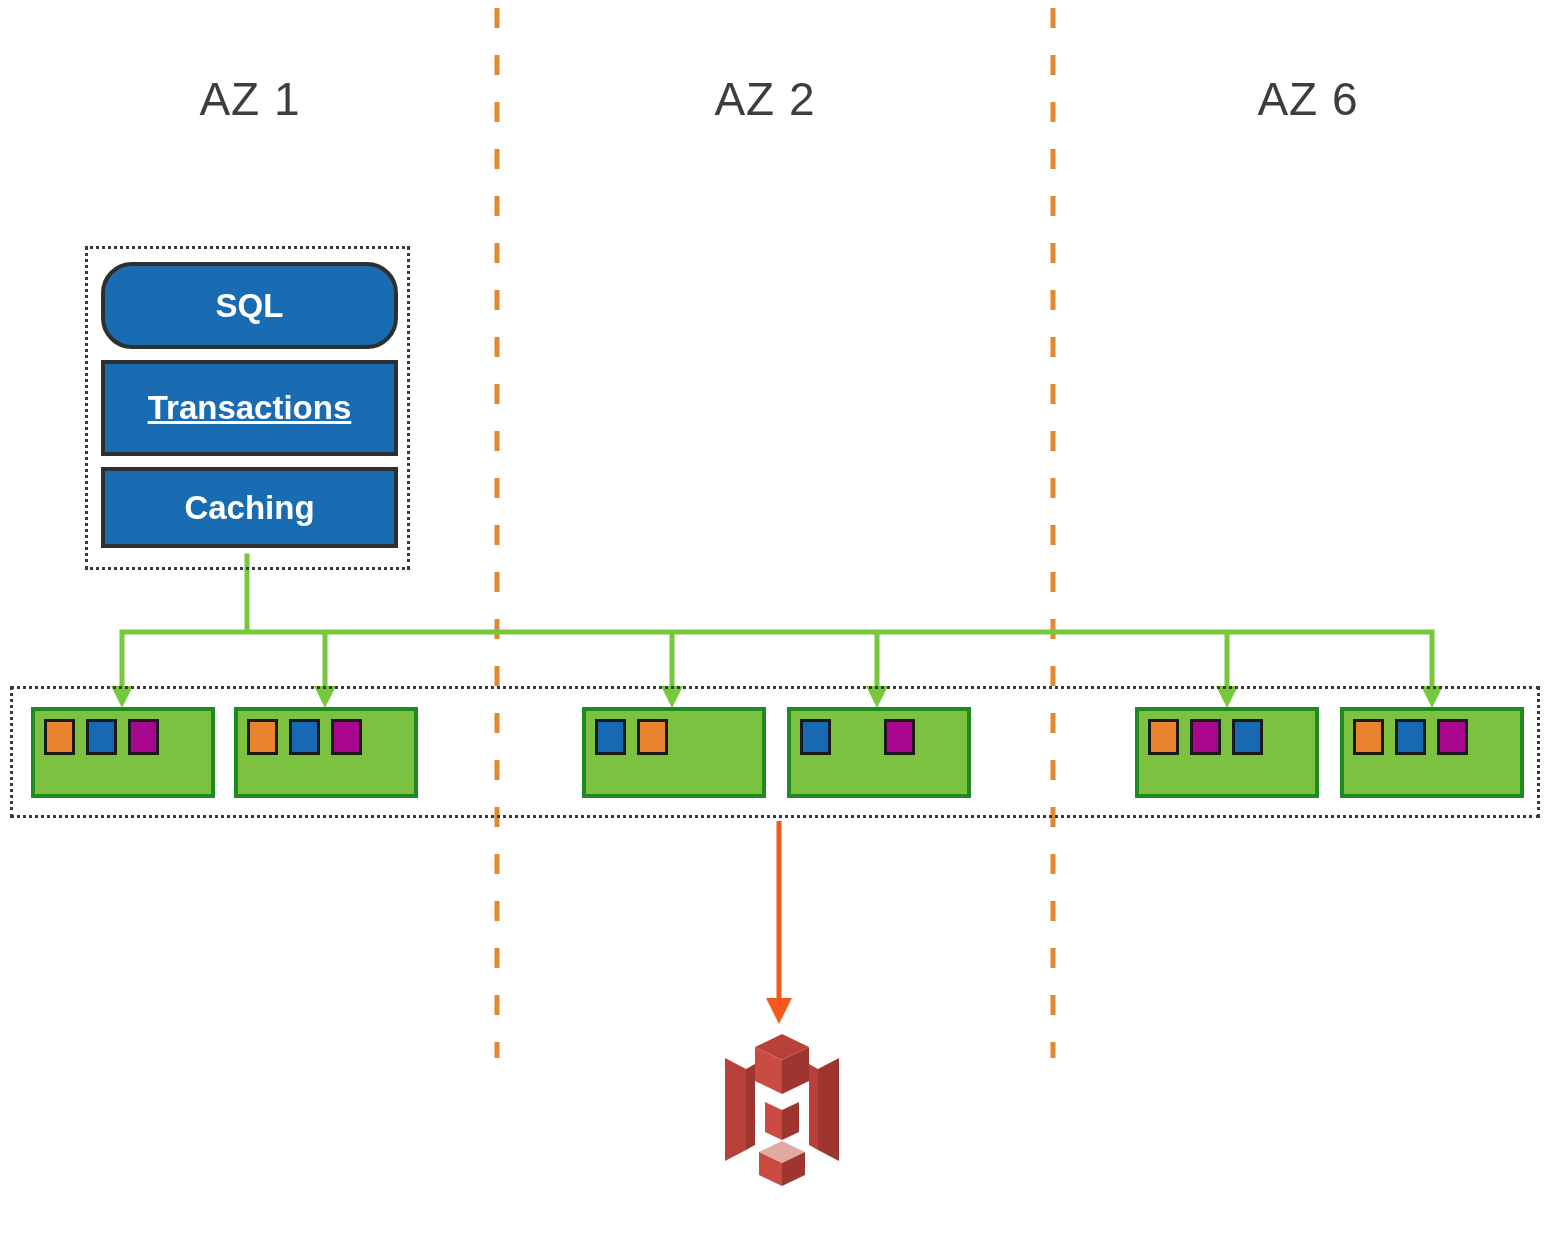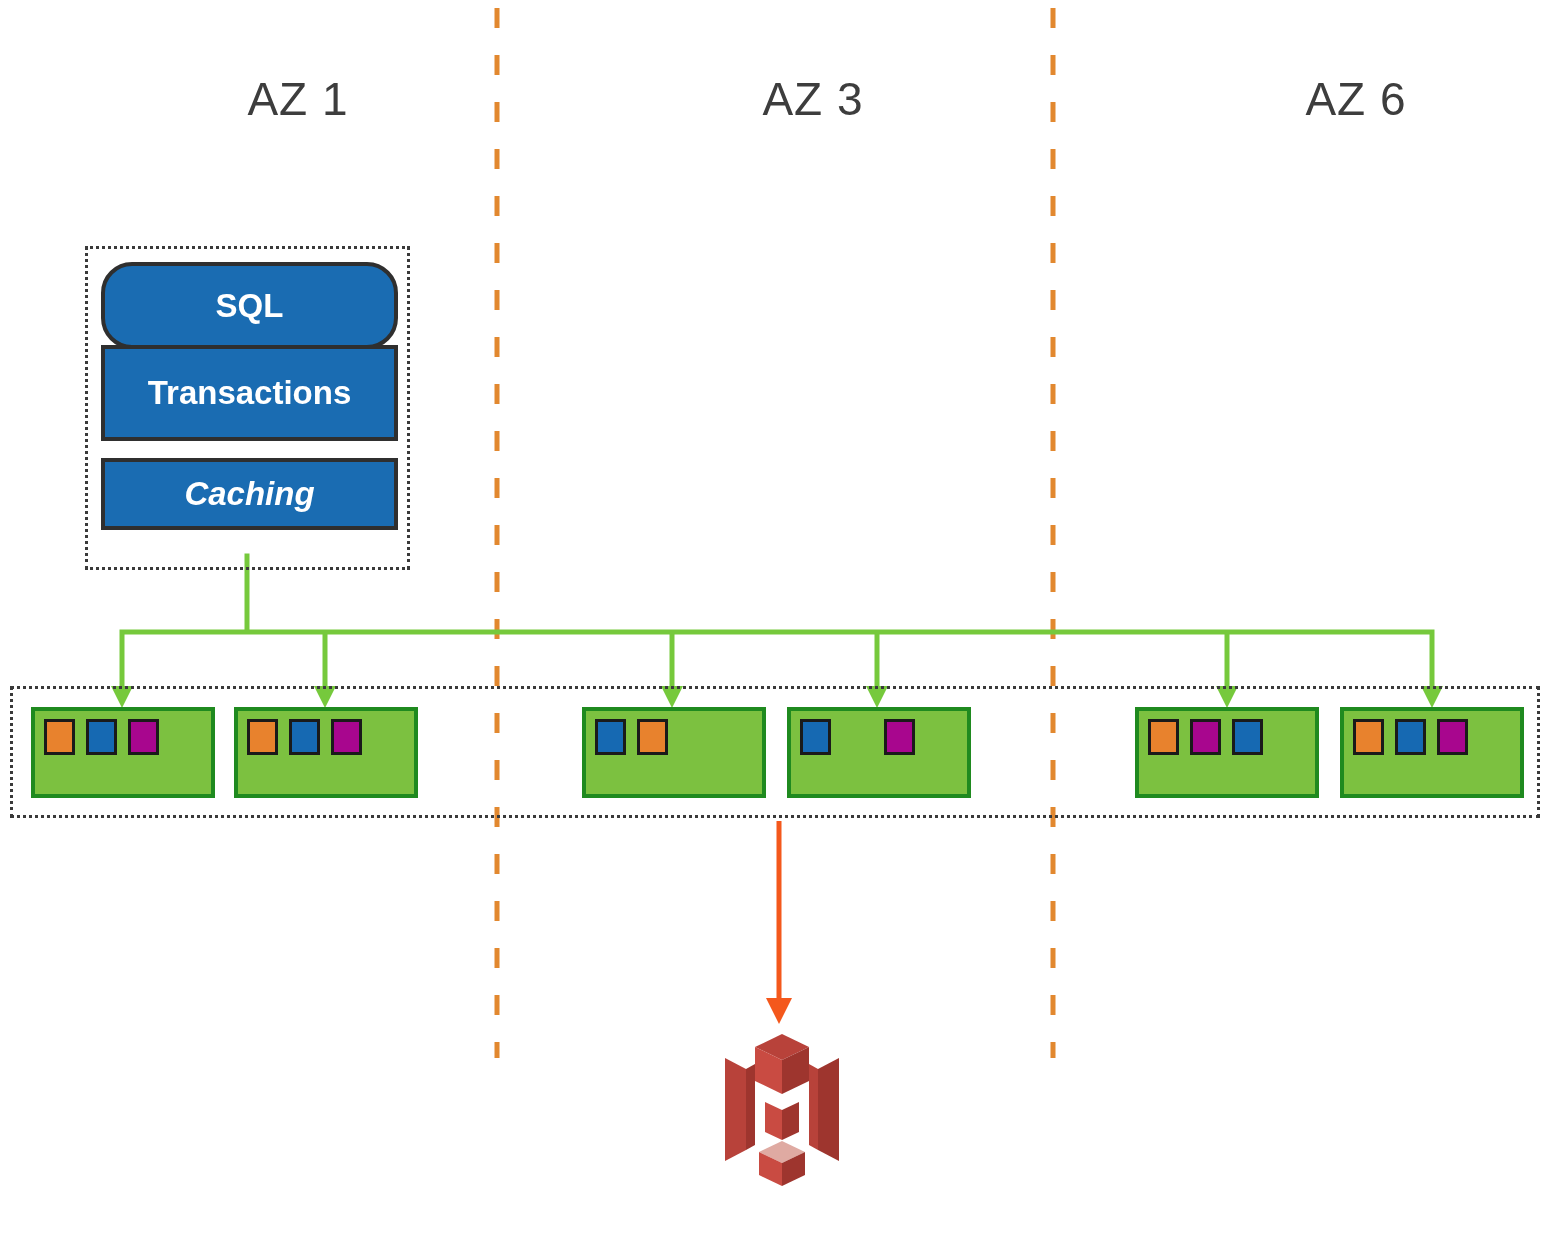--- a/index.html
+++ b/index.html
@@ -1,36 +1,36 @@
 <!DOCTYPE html>
 <html style="--label-text: #3D3D3D; --az-separator: #E2882F; --dotted-border: #3A3A3A; --db-box-fill: #1A6CB2; --db-box-border: #2F2F2F; --db-box-text: #FFFFFF; --replication-line: #76C93C; --storage-fill: #7CC140; --storage-border: #1F8A1F; --segment-orange: #E8822D; --segment-blue: #1669B2; --segment-magenta: #A8068E; --segment-border: #1A1A1A; --s3-arrow: #F4581C; --s3-red: #C94B42; --s3-red-mid: #B8423A; --s3-red-dark: #9E352E; --s3-red-light: #DFAAA2;"><head>
 <meta charset="utf-8">
 <style>
   html,body{margin:0;padding:0;background:#ffffff;}
   body{font-family:"Liberation Sans", sans-serif;}
   .canvas{position:relative;width:1560px;height:1252px;background:#ffffff;overflow:hidden;}
 
   .az-label{
     position:absolute;top:72px;transform:translateX(-50%);
-    font-size:46px;color:var(--label-text);letter-spacing:1px;white-space:nowrap;margin-left:48px;
+    font-size:46px;color:var(--label-text);letter-spacing:1px;white-space:nowrap;
   }
 
   .db-group{
     position:absolute;left:85px;top:246px;width:325px;height:324px;
     border:3px dotted var(--dotted-border);box-sizing:border-box;
   }
   .db-box{
     position:absolute;left:13px;width:297px;box-sizing:border-box;
     background:var(--db-box-fill);border:4px solid var(--db-box-border);
     display:flex;align-items:center;justify-content:center;
     color:var(--db-box-text);font-size:33px;font-weight:bold;
   }
   .db-sql{top:13px;height:87px;border-radius:31px;}
-  .db-transactions{top:96px;height:96px;}
-  .db-caching{top:209px;height:72px;font-style:italic;}
+  .db-transactions{top:111px;height:96px;text-decoration:underline;}
+  .db-caching{top:218px;height:81px;}
 
   .storage-region{
     position:absolute;left:10px;top:686px;width:1530px;height:132px;
     border:3px dotted var(--dotted-border);box-sizing:border-box;
   }
   .storage-node{
     position:absolute;top:707px;width:184px;height:91px;box-sizing:border-box;
     background:var(--storage-fill);border:4px solid var(--storage-border);
     display:flex;align-items:flex-start;gap:11px;padding:8px 0 0 9px;
   }
@@ -83,21 +83,21 @@
     <polygon class="rep-head" points="661,686 683,686 672,708"></polygon>
     <polygon class="rep-head" points="866,686 888,686 877,708"></polygon>
     <polygon class="rep-head" points="1216,686 1238,686 1227,708"></polygon>
     <polygon class="rep-head" points="1421,686 1443,686 1432,708"></polygon>
 
     <line class="s3-line" x1="779" y1="821" x2="779" y2="1000"></line>
     <polygon class="s3-head" points="766,998 792,998 779,1024"></polygon>
   </svg>
 
   <div class="az-label" style="left:250px">AZ 1</div>
-  <div class="az-label" style="left:765px">AZ 3</div>
+  <div class="az-label" style="left:765px">AZ 2</div>
   <div class="az-label" style="left:1308px">AZ 6</div>
 
   <div class="db-group">
     <div class="db-box db-sql">
       <span>SQL</span>
     </div>
     <div class="db-box db-transactions">
       <span>Transactions</span>
     </div>
     <div class="db-box db-caching">

